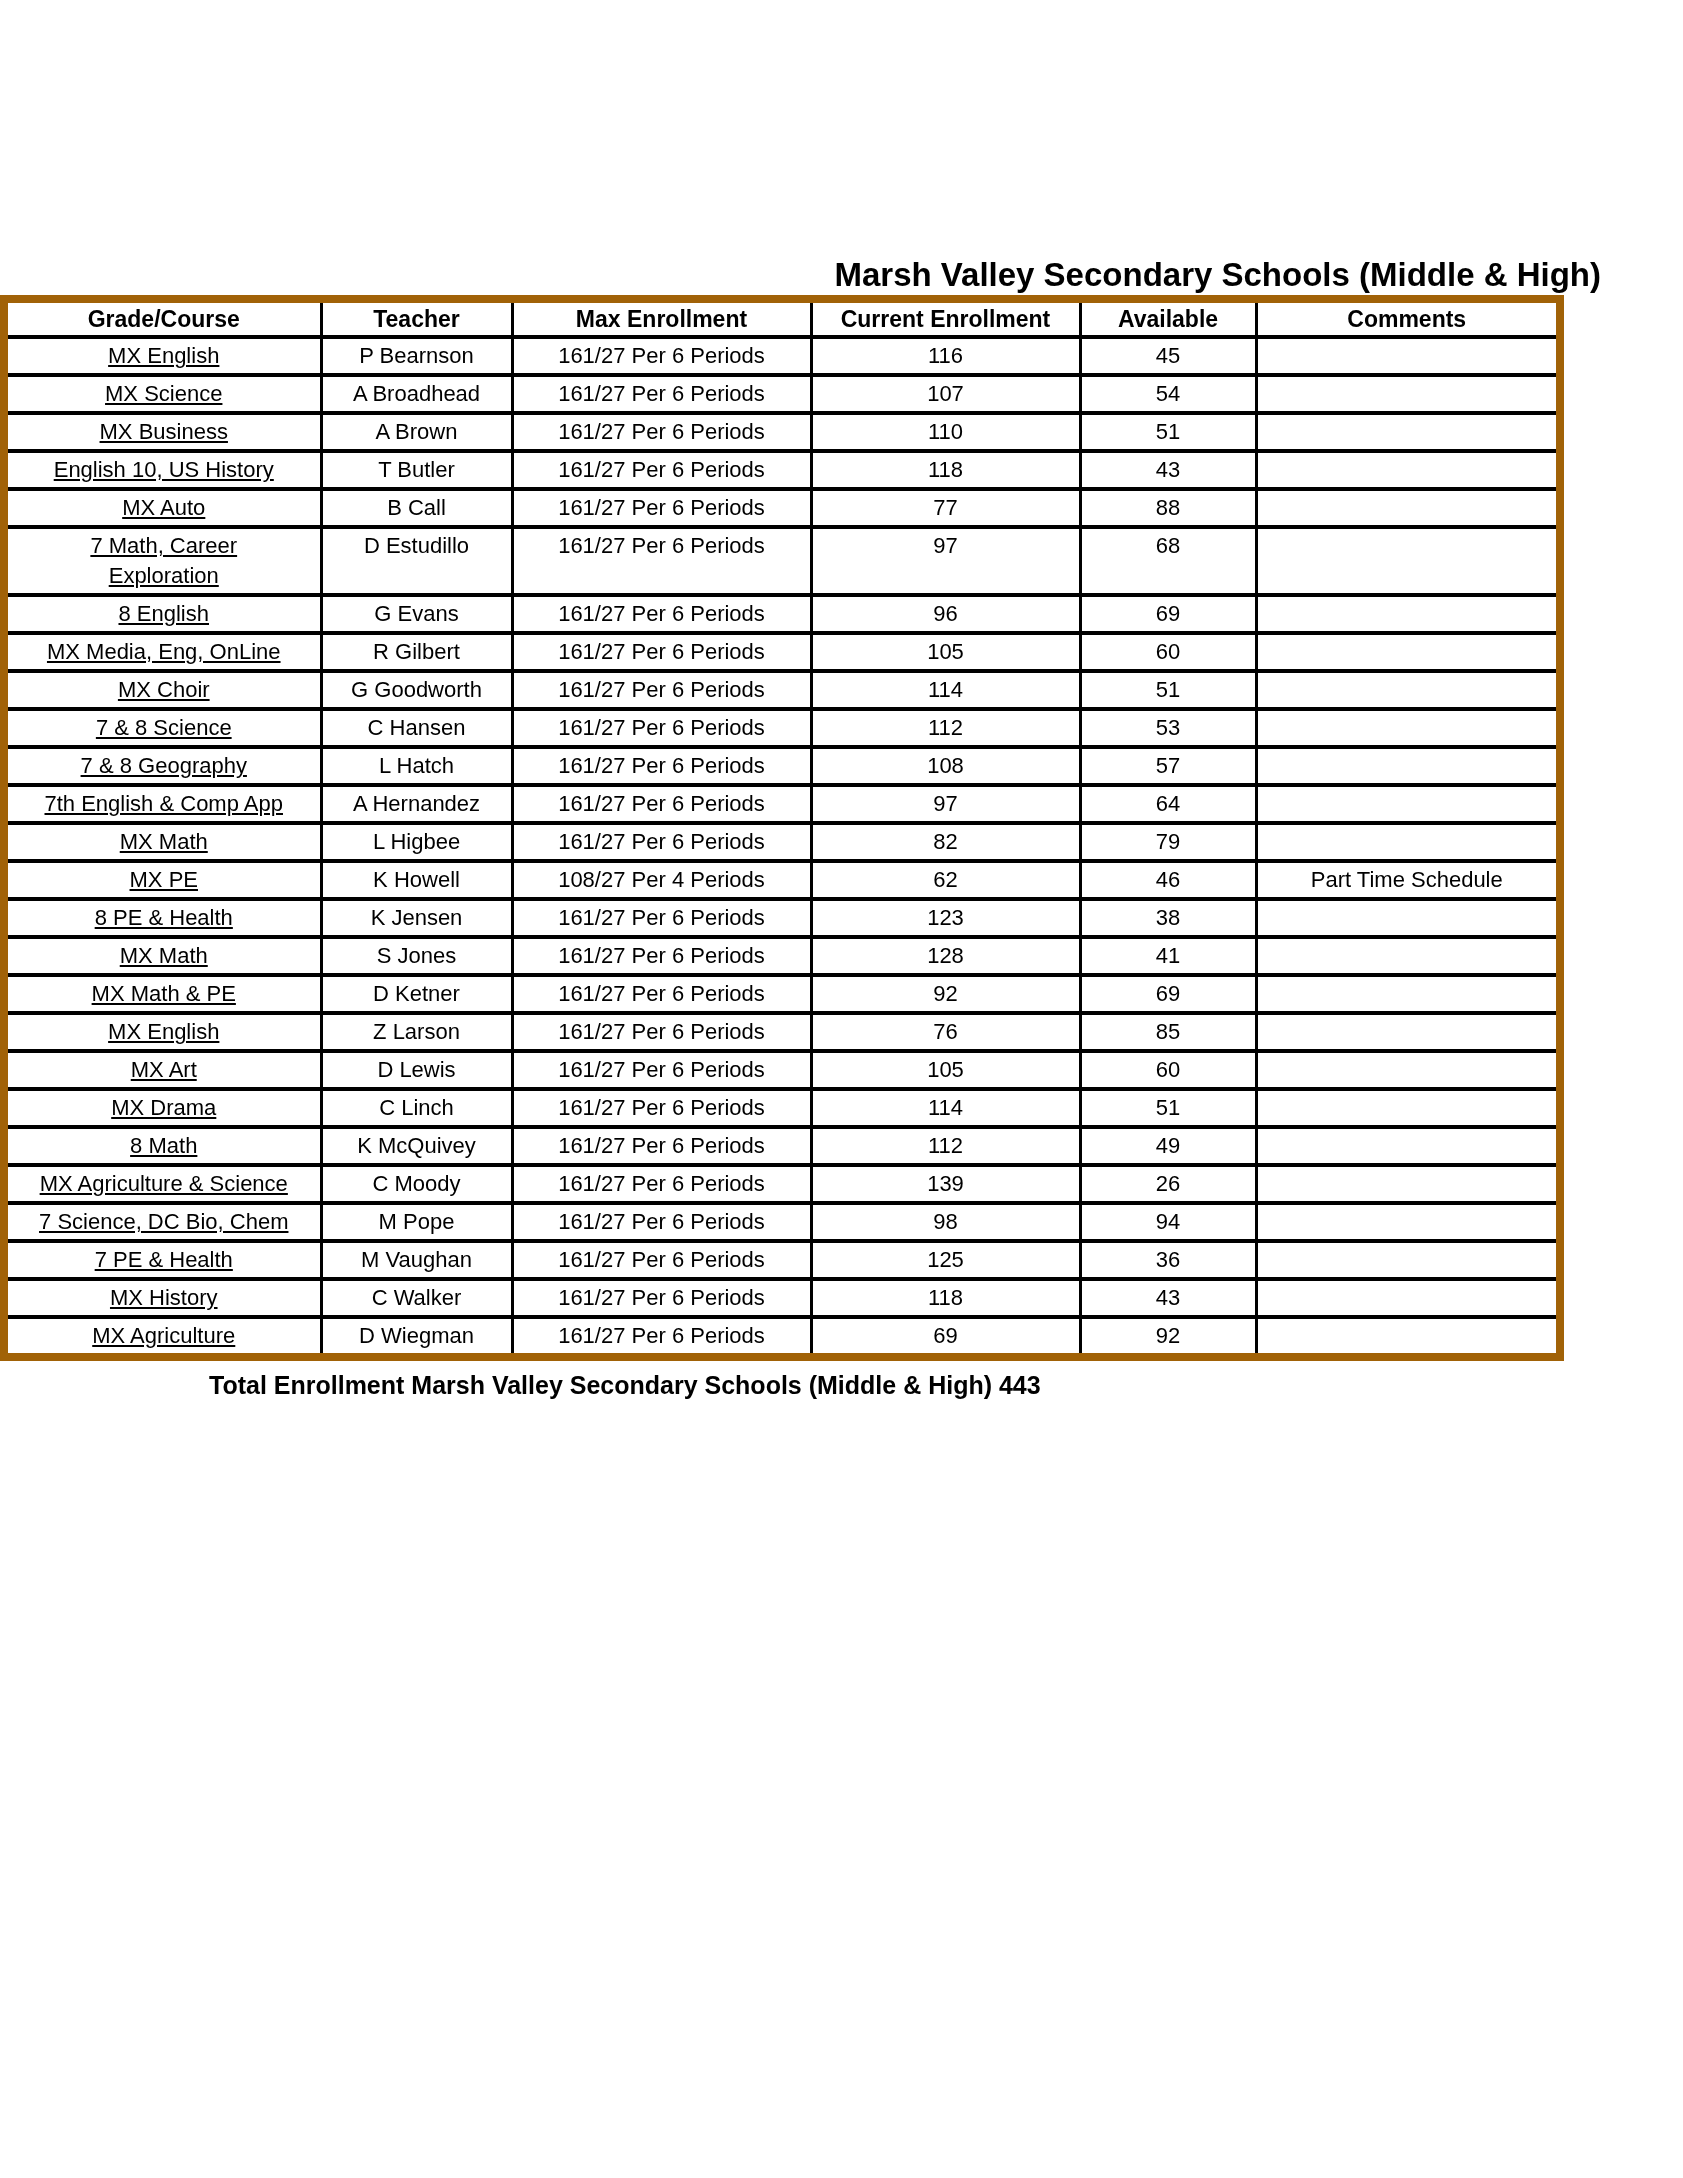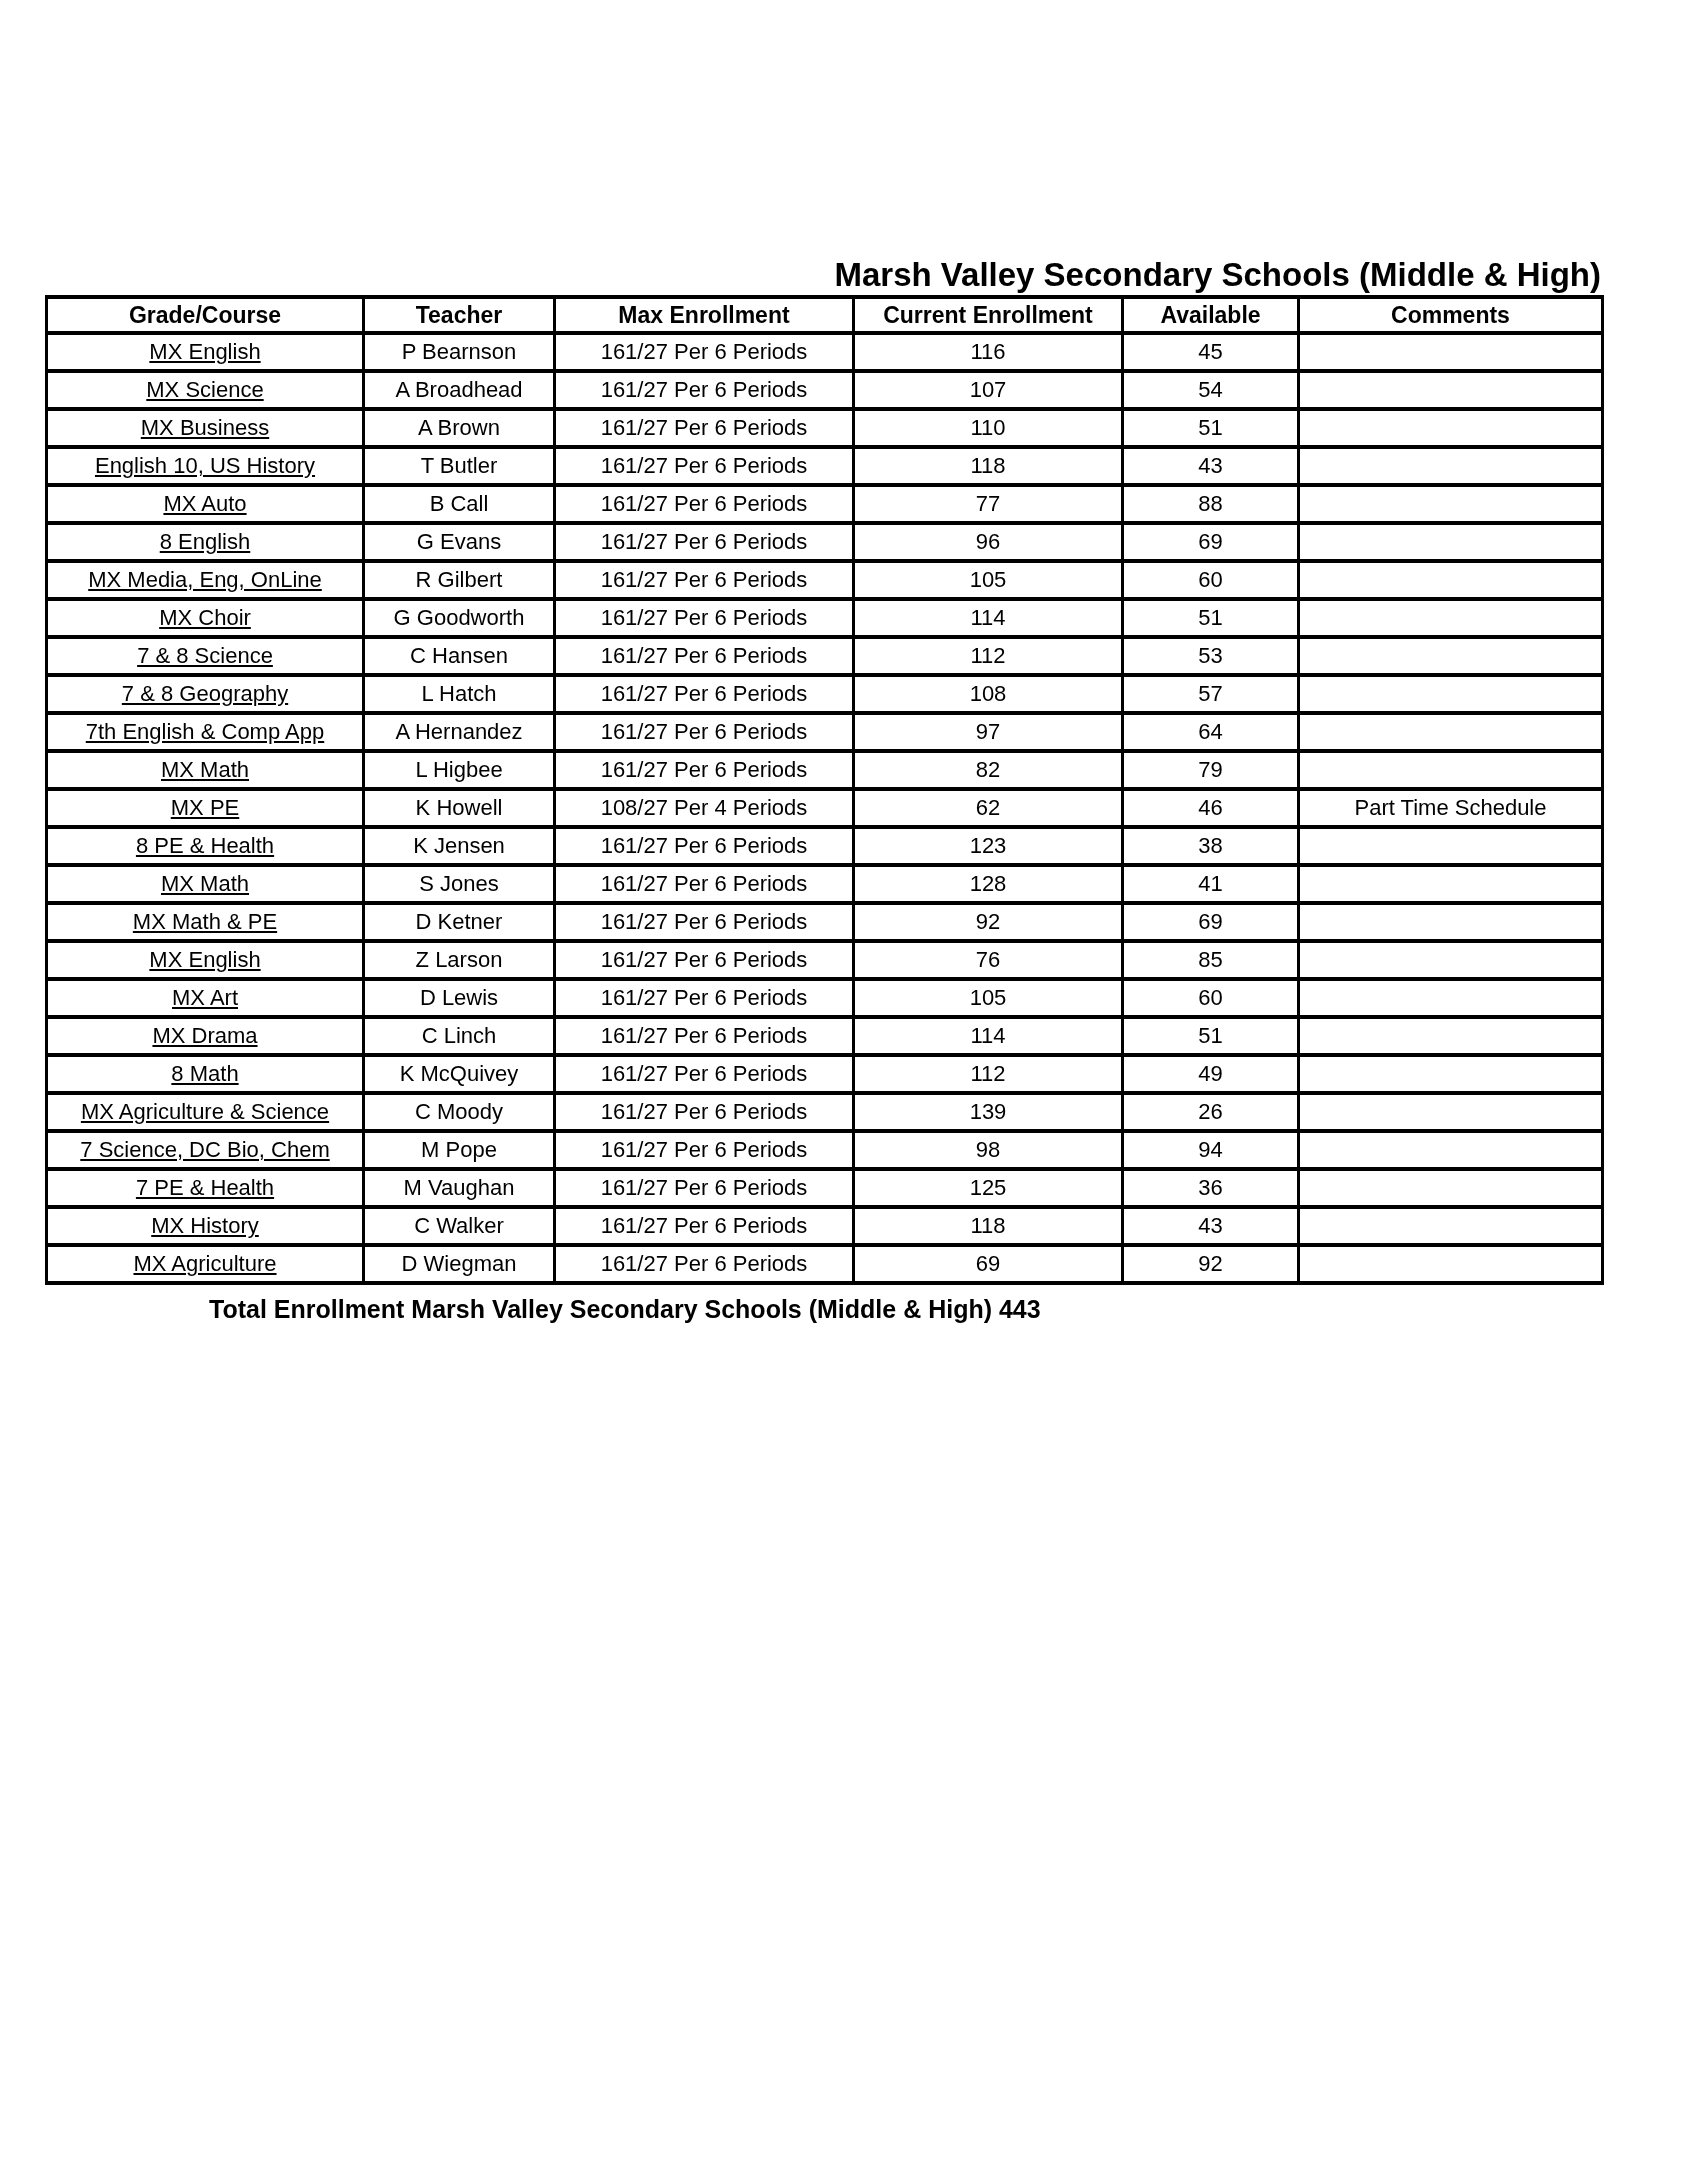--- a/index.html
+++ b/index.html
@@ -16,25 +16,24 @@
   }
   .doc-title {
     margin: 260px 0 5px 45px;
     width: 1556px;
     text-align: right;
     font-weight: bold;
     font-size: 33px;
     line-height: 30px;
   }
   table.enrollment {
-    margin-left: 45px;
     width: 1556px;
     table-layout: fixed;
     border-collapse: collapse;
-    border: 2px solid #a16207;
+    border: 8px solid #a16207;
   }
   table.enrollment th,
   table.enrollment td {
     border: 3px solid #000;
     border-top-width: 4px;
     border-bottom-width: 4px;
     text-align: center;
     vertical-align: top;
     padding: 2px 4px;
     font-size: 22px;
@@ -115,20 +114,29 @@
       </tr>
       <tr>
         <td class="col-grade_course">MX Auto</td>
         <td class="col-teacher">B Call</td>
         <td class="col-max_enrollment">161/27 Per 6 Periods</td>
         <td class="col-current_enrollment">77</td>
         <td class="col-available">88</td>
         <td class="col-comments"></td>
       </tr>
       <tr>
+        <td class="col-grade_course">7 Math, Career
+Exploration</td>
+        <td class="col-teacher">D Estudillo</td>
+        <td class="col-max_enrollment">161/27 Per 6 Periods</td>
+        <td class="col-current_enrollment">97</td>
+        <td class="col-available">68</td>
+        <td class="col-comments"></td>
+      </tr>
+      <tr>
         <td class="col-grade_course">8 English</td>
         <td class="col-teacher">G Evans</td>
         <td class="col-max_enrollment">161/27 Per 6 Periods</td>
         <td class="col-current_enrollment">96</td>
         <td class="col-available">69</td>
         <td class="col-comments"></td>
       </tr>
       <tr>
         <td class="col-grade_course">MX Media, Eng, OnLine</td>
         <td class="col-teacher">R Gilbert</td>

